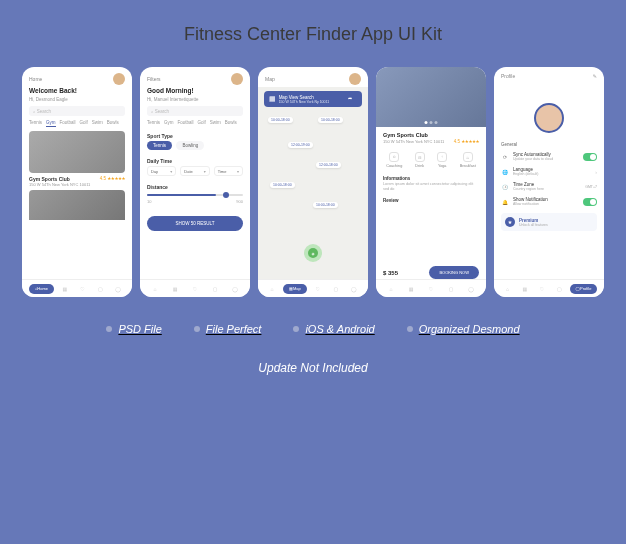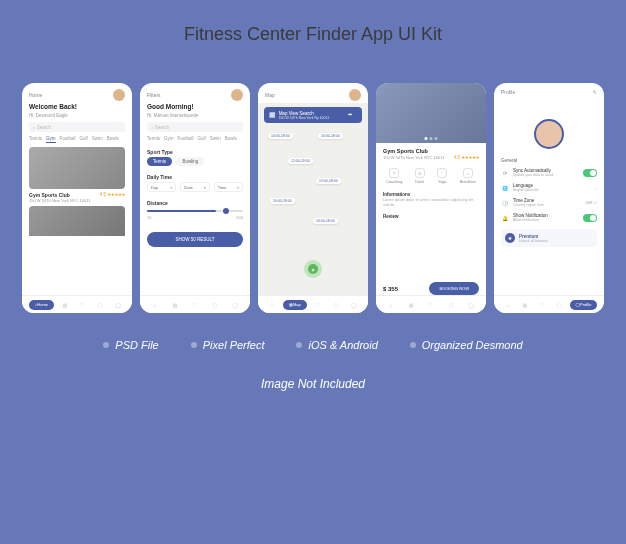--- a/index.html
+++ b/index.html
@@ -1,17 +1,17 @@
 <!DOCTYPE html>
 <html><head>
 <meta charset="utf-8">
 <style>
 * { margin: 0; padding: 0; box-sizing: border-box; font-family: -apple-system, BlinkMacSystemFont, 'Segoe UI', sans-serif; }
 body { background: #6678b8; width: 626px; height: 544px; display: flex; flex-direction: column; align-items: center; padding: 24px 20px; }
-.title { color: #3a3a3a; font-size: 18px; font-weight: 500; margin-bottom: 38px; }
+.title { color: #3a3a3a; font-size: 18px; font-weight: 500; margin-bottom: 22px; }
 .screens { display: flex; gap: 8px; justify-content: center; }
 .screen { width: 110px; height: 230px; background: #fff; border-radius: 12px; overflow: hidden; display: flex; flex-direction: column; font-size: 5px; position: relative; }
 .header { display: flex; justify-content: space-between; align-items: center; padding: 6px 7px 2px; }
 .header-label { font-size: 5px; color: #888; }
 .avatar { width: 12px; height: 12px; background: #dcb58a; border-radius: 50%; }
 .greeting { padding: 0 7px 3px; font-size: 6.5px; font-weight: 600; color: #222; }
 .subtitle { padding: 0 7px 4px; font-size: 4.5px; color: #999; }
 .search-bar { margin: 0 7px 4px; background: #f5f5f7; border-radius: 3px; height: 10px; display: flex; align-items: center; padding: 0 4px; color: #bbb; font-size: 4.5px; }
 .tabs { display: flex; gap: 4px; padding: 0 7px 4px; font-size: 4.5px; color: #999; overflow: hidden; white-space: nowrap; }
 .tabs span { flex-shrink: 0; }
@@ -71,21 +71,21 @@
 .setting-sub { font-size: 3.5px; color: #aaa; }
 .toggle { width: 14px; height: 8px; border-radius: 4px; position: relative; flex-shrink: 0; }
 .toggle.on { background: #4ec77c; }
 .toggle::after { content: ''; position: absolute; width: 6px; height: 6px; background: #fff; border-radius: 50%; top: 1px; }
 .toggle.on::after { right: 1px; }
 .chev-right { color: #ccc; font-size: 5px; }
 .premium-box { margin: 4px 7px; padding: 4px; border-radius: 4px; background: #f5f7fc; display: flex; gap: 4px; align-items: center; }
 .premium-icon { width: 10px; height: 10px; background: #4a5ea8; border-radius: 50%; display: flex; align-items: center; justify-content: center; color: #fff; font-size: 5px; }
 .premium-title { font-size: 4.5px; color: #4a5ea8; font-weight: 600; }
 .premium-sub { font-size: 3.5px; color: #aaa; }
-.features { display: flex; gap: 32px; margin-top: 26px; justify-content: space-between; }
+.features { display: flex; gap: 32px; margin-top: 26px; justify-content: space-between; text-decoration: underline; }
 .feature { display: flex; align-items: center; gap: 6px; color: #fff; font-size: 11px; font-style: italic; }
 .feature-dot { width: 6px; height: 6px; background: #9fa9ce; border-radius: 50%; }
 .note { margin-top: 26px; color: #fff; font-size: 12px; font-style: italic; }
 </style>
 </head>
 <body>
 
 <div class="title">Fitness Center Finder App UI Kit</div>
 
 <div class="screens">
@@ -335,25 +335,25 @@
 
 </div>
 
 <div class="features">
   <div class="feature">
       <div class="feature-dot"></div>
       <span>PSD File</span>
     </div>
   <div class="feature">
       <div class="feature-dot"></div>
-      <span>Pixel Perfect</span>
+      <span>File Perfect</span>
     </div>
   <div class="feature">
       <div class="feature-dot"></div>
       <span>iOS &amp; Android</span>
     </div>
   <div class="feature">
       <div class="feature-dot"></div>
       <span>Organized Desmond</span>
     </div>
 </div>
 
-<div class="note">Image Not Included</div>
+<div class="note">Update Not Included</div>
 
 </body></html>

